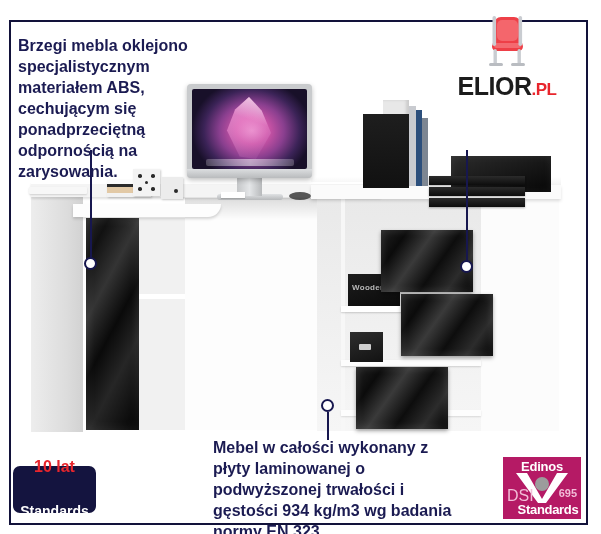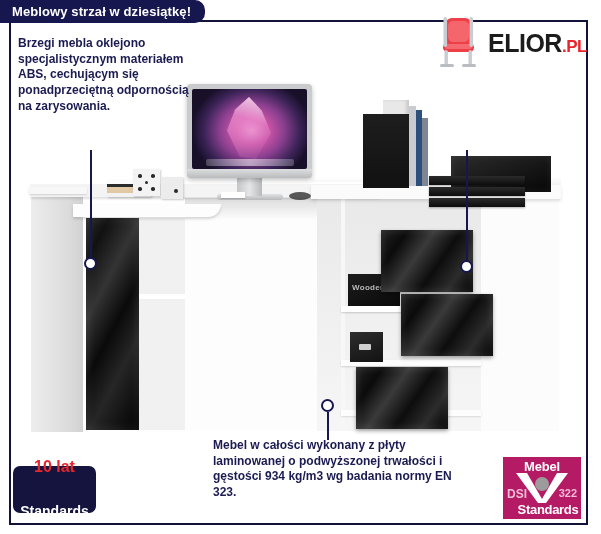--- a/index.html
+++ b/index.html
@@ -17,28 +17,28 @@
 
   
   .banner{position:absolute;left:0;top:0;height:23px;padding:0 14px 0 12px;
           background:#17174f;border-top-right-radius:10px;border-bottom-right-radius:10px;
           display:flex;align-items:center;z-index:40;}
   .banner span{color:#ffffff;font-size:13px;font-weight:bold;letter-spacing:.1px;
                white-space:nowrap;}
 
   
   .logo{position:absolute;left:432px;top:14px;width:150px;height:58px;
-        display:flex;align-items:center;gap:4px;z-index:30;}
+        display:flex;align-items:center;gap:4px;z-index:30;flex-direction:column;}
   .chair{position:relative;width:52px;height:56px;flex:0 0 52px;}
   .logo-text{font-size:25px;font-weight:bold;letter-spacing:-.5px;line-height:1;
              color:#1c1c1c;white-space:nowrap;}
   .logo-text i{font-style:normal;color:#e8252c;font-size:17px;}
 
   
-  .callout{position:absolute;color:#1b1b52;font-size:12px;font-weight:bold;
+  .callout{position:absolute;color:#1b1b52;font-size:16px;font-weight:bold;
            line-height:1.31;z-index:25;white-space:pre-line;}
   #txt-left{left:18px;top:36px;width:175px;}
   #txt-right{left:424px;top:84px;width:168px;}
   #txt-bottom{left:213px;top:438px;width:240px;}
 
   
   .lead{position:absolute;background:#17174f;width:1.6px;z-index:22;}
   .dot{position:absolute;width:13px;height:13px;border:2.2px solid #17174f;
        border-radius:50%;background:#ffffff;box-sizing:border-box;z-index:23;}
 
@@ -49,22 +49,22 @@
   .warranty .w1{color:#e8252c;font-size:16px;font-weight:bold;line-height:1;}
   .warranty .w2{color:#ffffff;font-size:14px;font-weight:bold;line-height:1.15;}
 
   .edinos{position:absolute;left:503px;top:457px;width:78px;height:62px;
           background:#b51a65;z-index:30;overflow:hidden;
           display:flex;flex-direction:column;align-items:center;}
   .ed-top{color:#fff;font-size:13px;font-weight:bold;line-height:1;margin-top:3px;
           letter-spacing:-.2px;}
   .ed-mid{position:relative;width:100%;height:28px;}
   .ed-v{position:absolute;left:50%;top:0;transform:translateX(-50%);}
-  .ed-dsi{position:absolute;left:4px;top:31px;color:#f2bdd8;font-size:12px;
-          font-weight:bold;line-height:1;}
+  .ed-dsi{position:absolute;left:4px;top:31px;color:#f2bdd8;font-size:16px;
+          font-weight:normal;line-height:1;}
   .ed-804{position:absolute;right:4px;top:31px;color:#f2bdd8;font-size:11px;
           font-weight:bold;line-height:1;}
   .ed-bot{position:absolute;left:12px;right:0;bottom:3px;text-align:center;color:#fff;
           font-size:13px;font-weight:bold;line-height:1;letter-spacing:-.3px;}
 
   
   .photo{position:absolute;left:11px;top:22px;width:575px;height:430px;z-index:10;}
 
   .p{position:absolute;}
 
@@ -269,23 +269,20 @@
 
   <div class="lead" style="left:90px;top:150px;height:108px;"></div>
   <div class="dot" style="left:84px;top:257px;"></div>
 
   <div class="lead" style="left:466px;top:150px;height:111px;"></div>
   <div class="dot" style="left:460px;top:260px;"></div>
 
   <div class="lead" style="left:327px;top:412px;height:28px;"></div>
   <div class="dot" style="left:321px;top:399px;"></div>
 
-  <div class="banner">
-    <span>Meblowy strzał w dziesiątkę!</span>
-  </div>
 
   <div class="logo">
     <div class="chair">
       <svg viewBox="0 0 52 56" width="52" height="56">
         <rect x="13" y="3" width="27" height="27" rx="7" fill="#ee4048"></rect>
         <rect x="16" y="6" width="21" height="21" rx="5" fill="#f4666c"></rect>
         <rect x="11" y="28" width="31" height="9" rx="4.5" fill="#ee3f47"></rect>
         <rect x="13" y="29" width="27" height="5" rx="2.5" fill="#f46a70"></rect>
         <rect x="11.5" y="2" width="3.6" height="30" rx="1.8" fill="#c9ccd1"></rect>
         <rect x="37.5" y="2" width="3.6" height="30" rx="1.8" fill="#c9ccd1"></rect>
@@ -302,25 +299,25 @@
 
   <div class="callout" id="txt-left">Brzegi mebla oklejono specjalistycznym materiałem ABS, cechującym się ponadprzeciętną odpornością na zarysowania.</div>
   <div class="callout" id="txt-bottom">Mebel w całości wykonany z płyty laminowanej o podwyższonej trwałości i gęstości 934 kg/m3 wg badania normy EN 323.</div>
 
   <div class="warranty">
     <div class="w1">10 lat</div>
     <div class="w2">Standards</div>
   </div>
 
   <div class="edinos">
-    <div class="ed-top">Mebel</div>
+    <div class="ed-top">Edinos</div>
     <div class="ed-mid">
       <svg class="ed-v" width="60" height="30" viewBox="0 0 60 30">
         <polygon points="4,0 15,0 30,26 45,0 56,0 34,30 26,30" fill="#ffffff"></polygon>
         <circle cx="30" cy="11" r="7" fill="#9c9c9c"></circle>
       </svg>
     </div>
     <div class="ed-dsi">DSI</div>
-    <div class="ed-804">322</div>
+    <div class="ed-804">695</div>
     <div class="ed-bot">Standards</div>
   </div>
 
 </div>
 
 </body></html>

